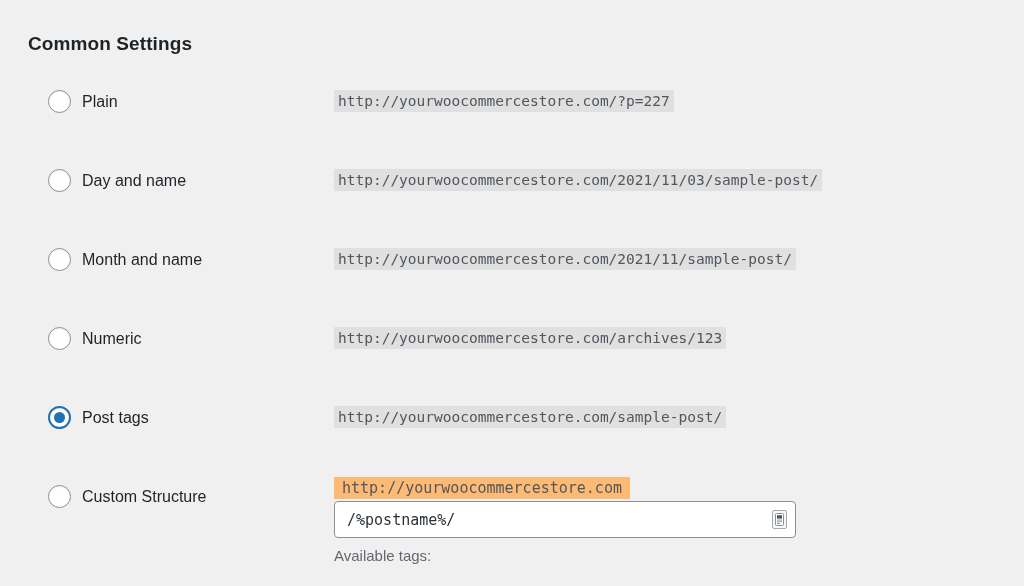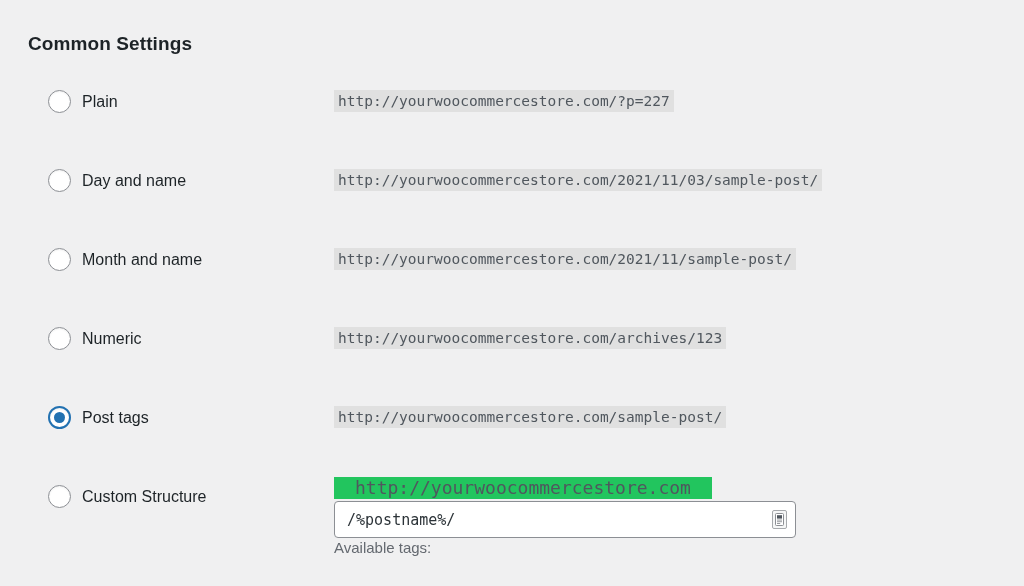--- a/index.html
+++ b/index.html
@@ -106,25 +106,25 @@
   
   .custom-block {
     position: absolute;
     left: 310px;
     top: 4px;
     width: 600px;
   }
   .custom-prefix {
     display: inline-block;
     font-family: "DejaVu Sans Mono", "Liberation Mono", monospace;
-    font-size: 18px;
+    font-size: 15px;
     line-height: 22px;
     color: #50575e;
-    background: #22c55e;
-    padding: 0 21px;
+    background: #fdba74;
+    padding: 0 8px;
     white-space: nowrap;
   }
   .structure-input-wrap {
     position: relative;
     margin-top: 2px;
     width: 462px;
     height: 37px;
     box-sizing: border-box;
   }
   .structure-input {
@@ -153,20 +153,21 @@
     background: #f6f7f7;
     box-sizing: border-box;
     display: flex;
     align-items: center;
     justify-content: center;
     cursor: pointer;
   }
   .autofill-icon svg { display: block; }
 
   .available-tags {
+    margin-top: 8px;
     font-size: 15px;
     line-height: 20px;
     color: #646970;
   }
 </style>
 </head>
 <body>
 
 <h2 class="section-heading">Common Settings</h2>
 

